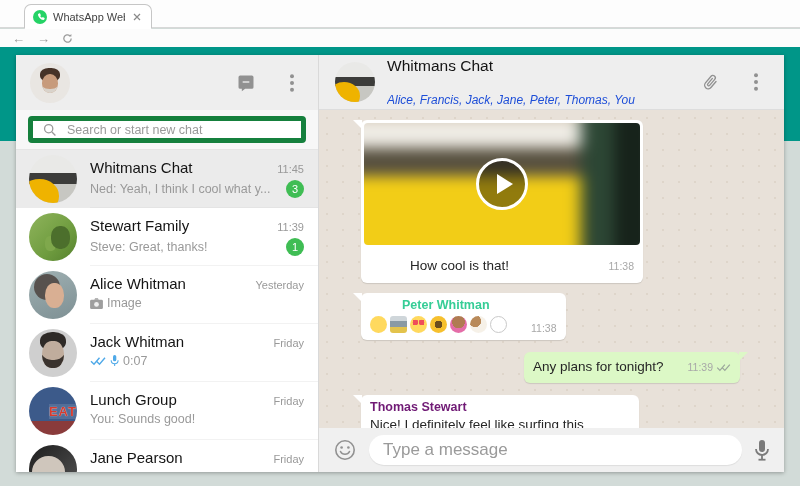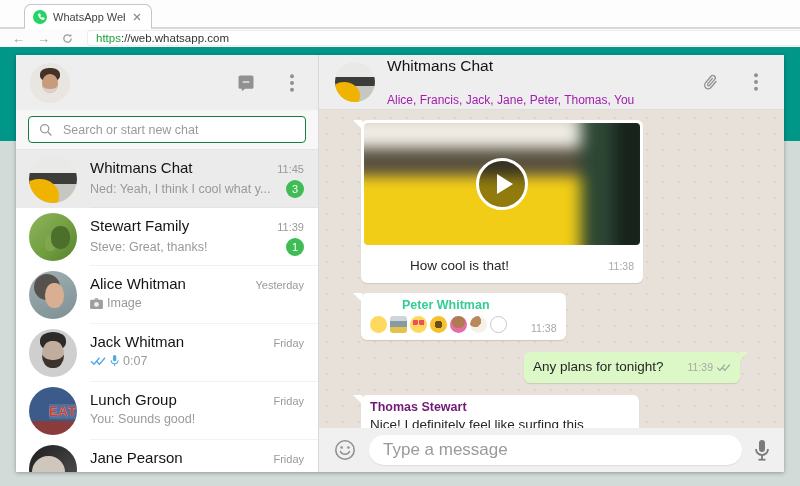--- a/index.html
+++ b/index.html
@@ -27,21 +27,21 @@
          box-shadow:0 1px 4px rgba(0,0,0,.3); background:#fff; }
 
   
   .sidebar { width:303px; display:flex; flex-direction:column; border-right:1px solid #d9d9d9; background:#fff; }
   .side-header { height:55px; background:#eeeeee; display:flex; align-items:center; padding:0 14px; flex:0 0 auto; }
   .avatar { border-radius:50%; background:#ccc; flex:0 0 auto; position:relative; overflow:hidden; }
   .av40 { width:40px; height:40px; } .av48 { width:48px; height:48px; }
   .side-header .spacer, .chat-header .spacer { flex:1; }
   .hdr-ico { width:24px; height:24px; display:flex; align-items:center; justify-content:center; margin-left:22px; }
   .search-row { height:40px; background:#f7f7f7; border-bottom:1px solid #e5e5e5; display:flex; align-items:center; padding:0 12px; flex:0 0 auto; }
-  .search-box { width:100%; height:27px; background:#fff; border:1px solid #15803d; border-radius:4px; display:flex; align-items:center; padding:0 10px; gap:10px; }
+  .search-box { width:100%; height:27px; background:#fff; border:5px solid #15803d; border-radius:4px; display:flex; align-items:center; padding:0 10px; gap:10px; }
   .search-box input { border:none; outline:none; flex:1; font-size:12.5px; color:#444; font-family:"Liberation Sans",sans-serif; }
   .search-box input::placeholder { color:#9a9a9a; }
   .chat-list { flex:1; overflow:hidden; background:#fff; }
   .chat-row { height:58px; display:flex; align-items:center; padding:0 0 0 13px; cursor:pointer; }
   .chat-row.selected { background:#ebebeb; }
   .row-body { flex:1; height:100%; margin-left:13px; padding:9px 14px 0 0; border-bottom:1px solid #f2f2f2; min-width:0; }
   .chat-row.selected .row-body { border-bottom-color:#e4e4e4; }
   .row-top { display:flex; align-items:baseline; }
   .chat-name { font-size:15px; color:#141414; flex:1; white-space:nowrap; overflow:hidden; }
   .chat-time { font-size:11px; color:#999; margin-left:6px; }
@@ -68,21 +68,21 @@
   .av-lunch .eat { color:#d63b2f; background:rgba(255,255,255,.12); font-size:13px; font-weight:bold; letter-spacing:1px;
                    text-shadow:0 0 1px #fff; font-family:"Liberation Sans",sans-serif; }
   .av-jane { background:linear-gradient(135deg,#1d1d1d 0%,#555 100%); }
   .av-jane::after{content:"";position:absolute;left:6%;top:22%;width:70%;height:70%;border-radius:48%;background:#cfc6bc;}
 
   
   .chatpane { flex:1; display:flex; flex-direction:column; min-width:0; }
   .chat-header { height:55px; background:#eeeeee; display:flex; align-items:center; padding:0 16px; flex:0 0 auto; border-bottom:1px solid #ddd; }
   .chat-hdr-text { margin-left:12px; min-width:0; }
   .chat-title { font-size:15.5px; color:#141414; }
-  .chat-sub { font-size:12px; color:#a21caf; margin-top:18px; white-space:nowrap; overflow:hidden; text-overflow:ellipsis; max-width:300px; }
+  .chat-sub { font-size:12px; color:#1d4ed8; margin-top:18px; white-space:nowrap; overflow:hidden; text-overflow:ellipsis; max-width:300px;font-style:italic; }
   .messages { flex:1; background:#e8e1d9; background-image:radial-gradient(#ded5ca 1px, transparent 1.2px); background-size:16px 16px;
               display:flex; flex-direction:column; align-items:flex-start; padding:8px 44px 6px 42px; overflow:hidden; }
   .bubble { position:relative; background:#fff; border-radius:6px; box-shadow:0 1px 1px rgba(0,0,0,.12); font-size:13.5px; color:#262626; }
   .tail { position:absolute; top:0; width:0; height:0; border-top:9px solid #fff; }
   .tail.l { left:-8px; border-left:9px solid transparent; }
   .tail.r { right:-8px; border-right:9px solid transparent; border-top-color:#dcf8c6; }
   .b-video { padding:3px 3px 2px; margin-top:2px; }
   .vimg { position:relative; width:276px; height:122px; border-radius:4px; overflow:hidden; }
   .vimg .blur { position:absolute; inset:-14px; filter:blur(7px);
     background:
@@ -142,24 +142,20 @@
 
   <div class="toolbar">
     <span class="nav-ico">←</span>
     <span class="nav-ico">→</span>
     <span class="nav-ico">
       <svg width="11" height="11" viewBox="0 0 14 14">
           <path d="M11.7 7A4.7 4.7 0 1 1 10 3.4" fill="none" stroke="#9a9a9a" stroke-width="1.6"></path>
           <path d="M11.9 1.2v3.4H8.5z" fill="#9a9a9a"></path>
         </svg>
     </span>
-    <div class="urlbox">
-      <span class="url-https">https</span>
-        <span class="url-rest">://web.whatsapp.com</span>
-    </div>
   </div>
 
   <div class="teal-band"></div>
 
   <div class="app">
 
     <div class="sidebar">
       <div class="side-header">
         <div class="avatar av40 av-me"></div>
         <div class="spacer"></div>

